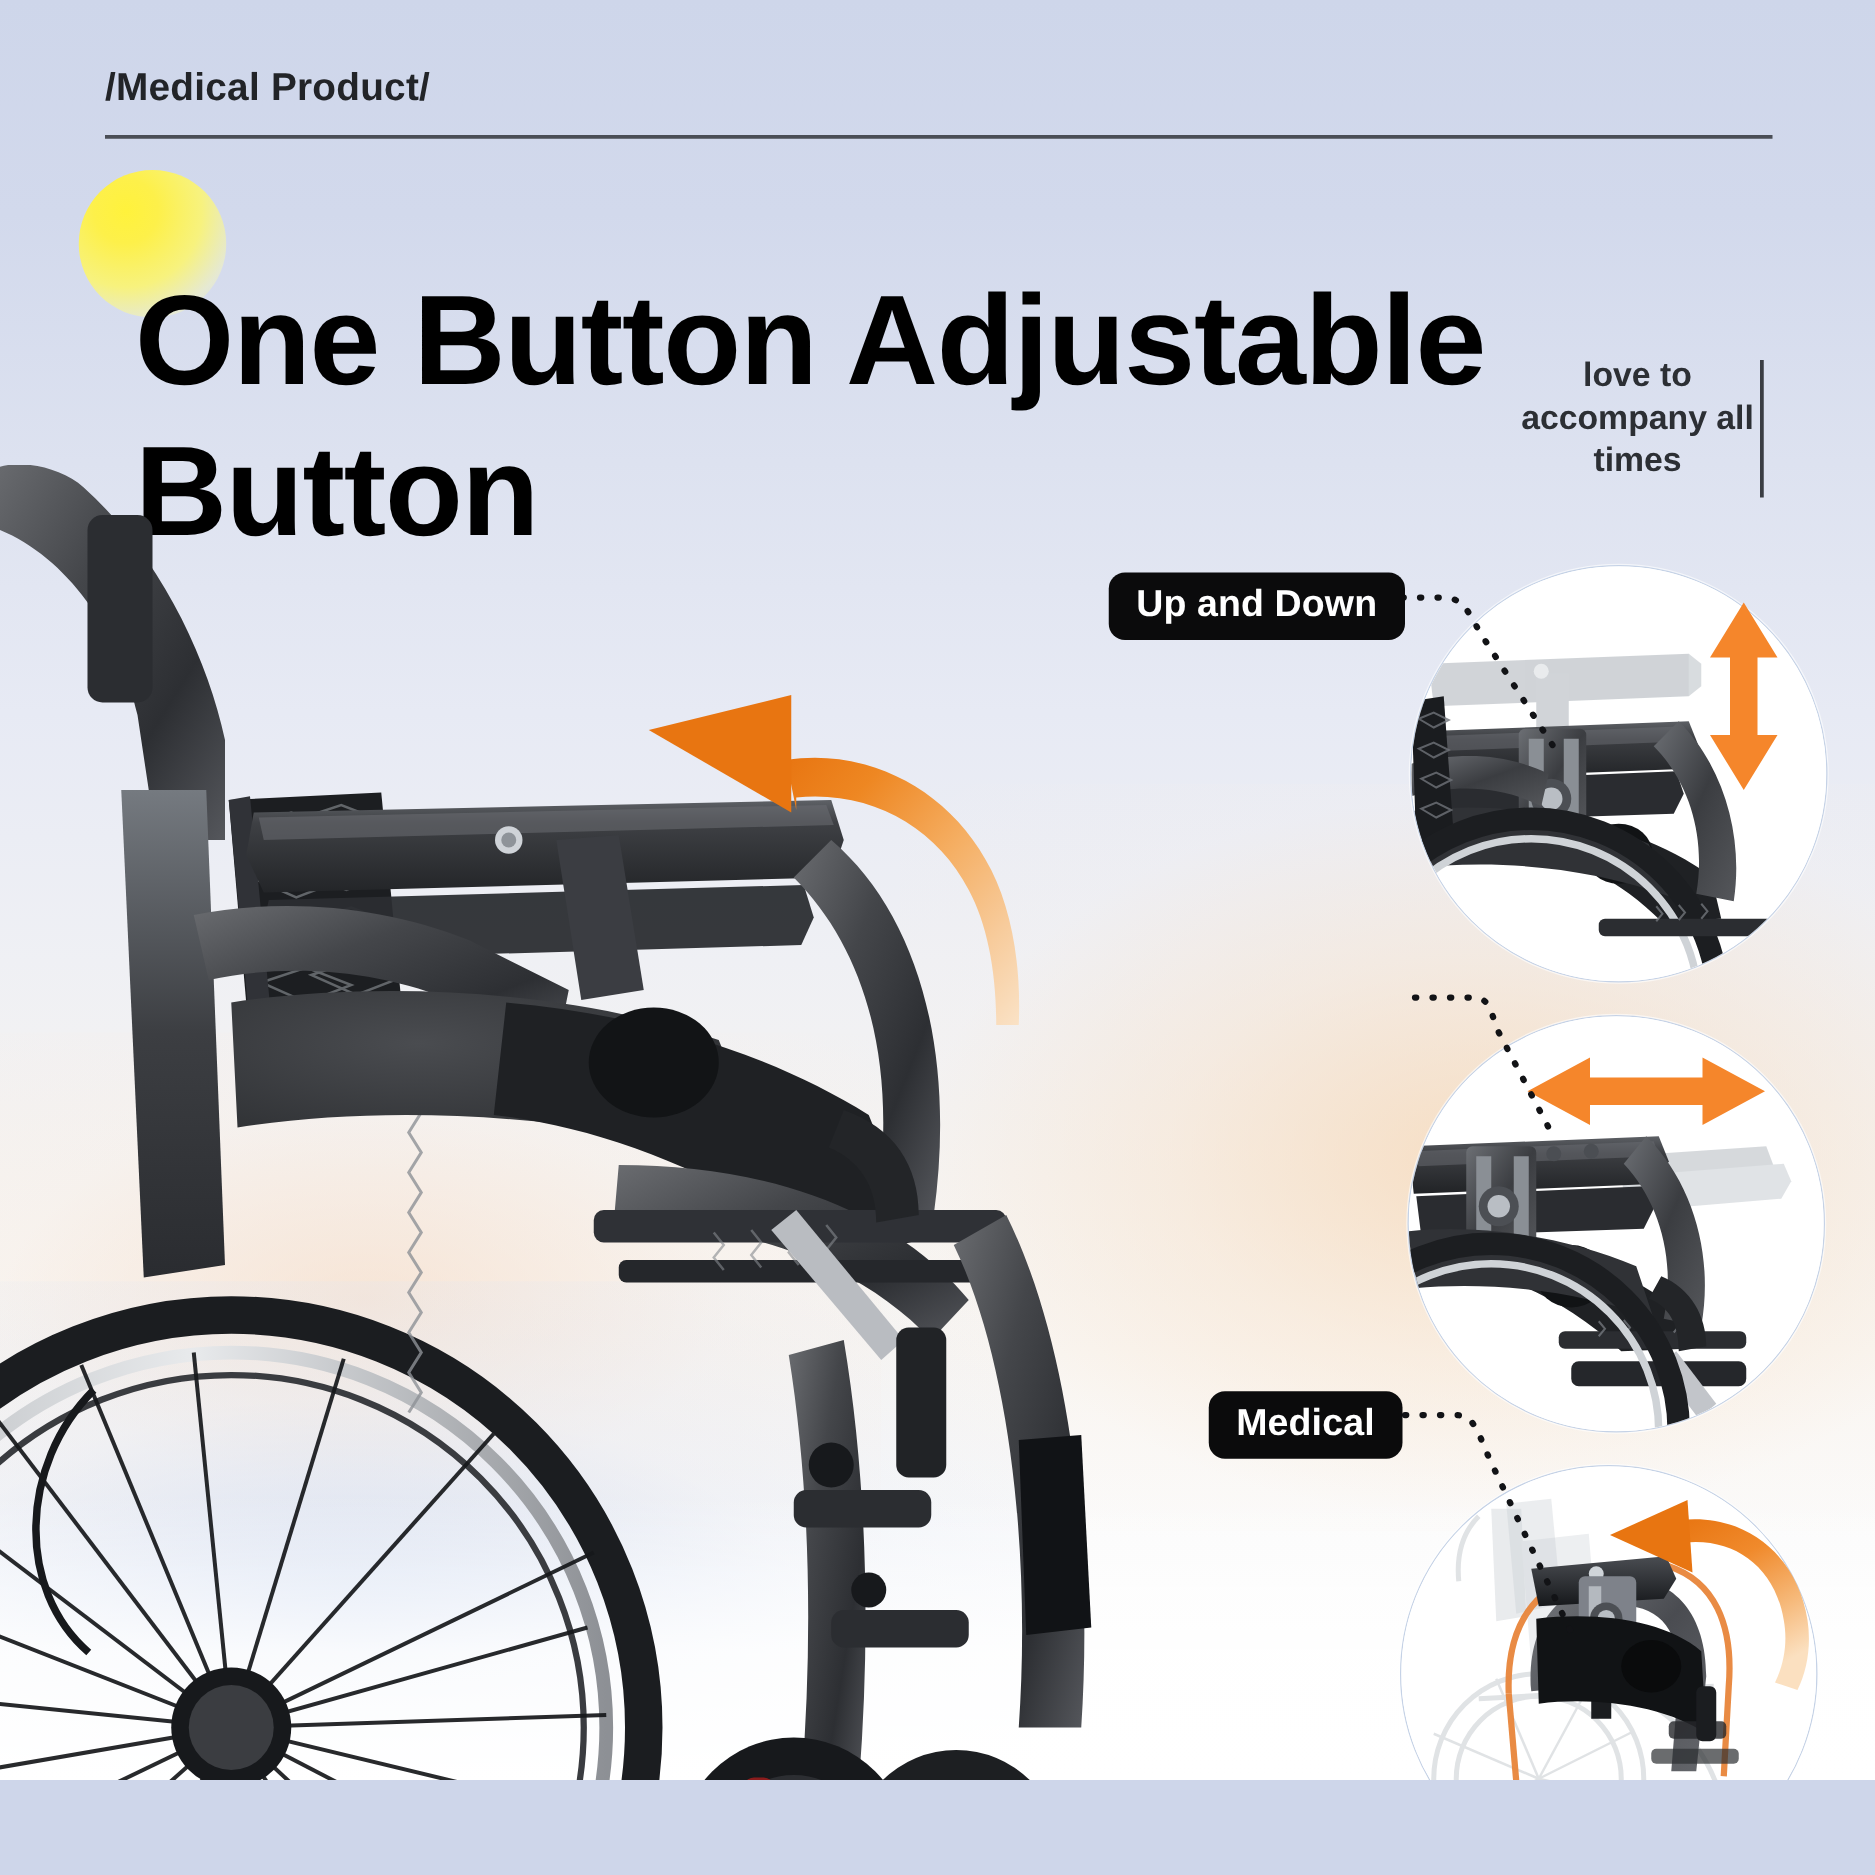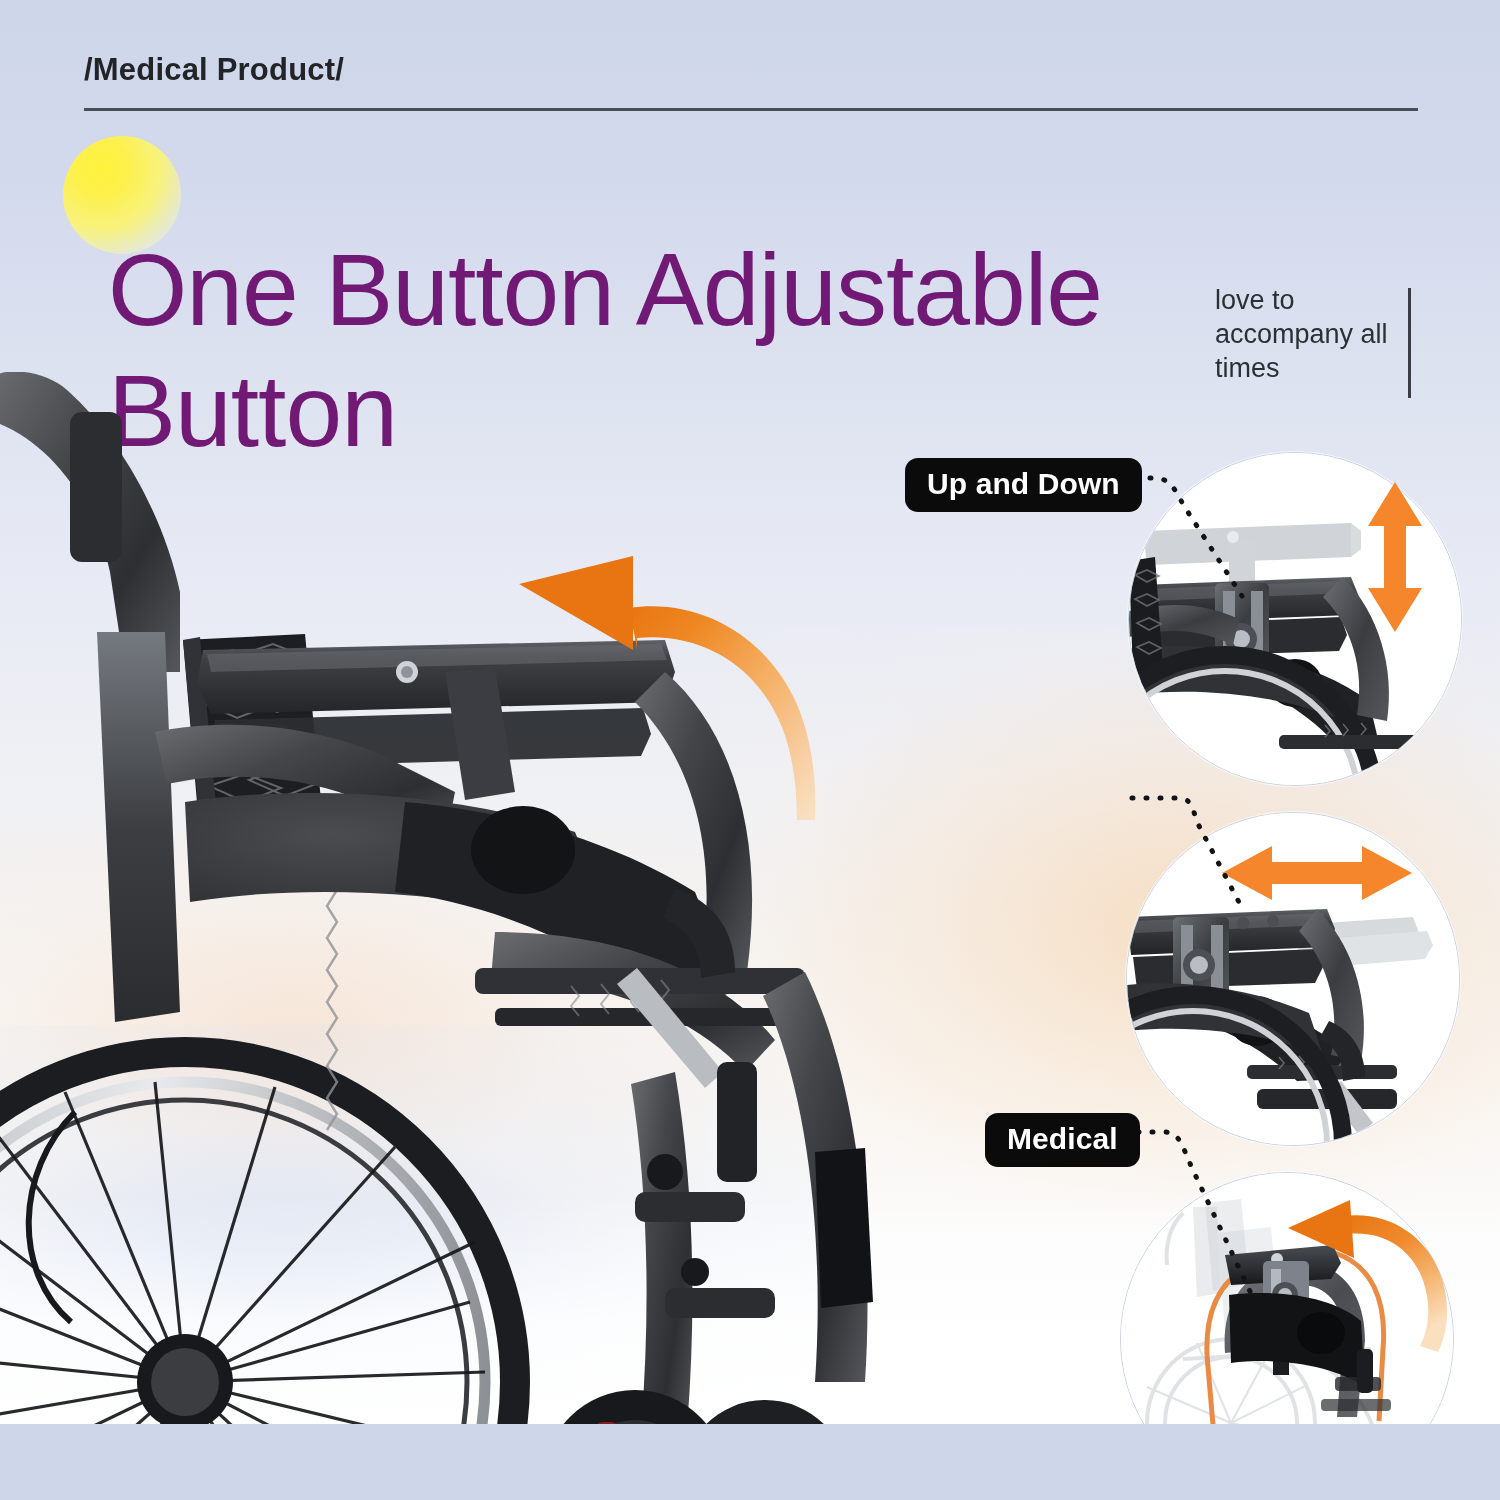--- a/index.html
+++ b/index.html
@@ -40,29 +40,29 @@
   }
   .rule{
     position:absolute;left:84px;top:108px;width:1334px;height:3px;
     background:#4a4e56;
   }
   .sun{
     position:absolute;left:63px;top:136px;width:118px;height:118px;border-radius:50%;
     background:radial-gradient(circle at 32% 28%, #fff23c 0%, #fdf04a 22%, #f7f27e 52%, rgba(243,244,190,.55) 76%, rgba(236,240,238,0) 100%);
   }
   .headline{
-    position:absolute;left:108px;top:162px;width:1180px;
-    font-size:102px;line-height:1.18;font-weight:400;color:#701a75;
+    position:absolute;left:108px;top:144px;width:1180px;
+    font-size:102px;line-height:1.18;font-weight:700;color:#000000;
     letter-spacing:-1px;
   }
   .headline .l2{display:block;}
 
   .tagline{
     position:absolute;right:95px;top:283px;width:190px;
-    text-align:left;font-size:27px;line-height:1.26;color:#2c2f34;font-weight:400;
+    text-align:center;font-size:27px;line-height:1.26;color:#2c2f34;font-weight:700;
   }
   .tagline-bar{
     position:absolute;right:89px;top:288px;width:3px;height:110px;background:#3a3d43;
   }
 
   
   .product{
     position:absolute;left:-25px;top:372px;width:1010px;height:1130px;
   }
   .product svg{display:block;width:100%;height:100%;}
@@ -71,21 +71,20 @@
   .bigarrow{position:absolute;left:505px;top:520px;width:360px;height:330px;}
   .bigarrow svg{display:block;width:100%;height:100%;}
 
   
   .chip{
     position:absolute;
     background:#0b0b0c;color:#fff;border-radius:13px;
     font-size:30px;font-weight:700;letter-spacing:.1px;
     padding:11px 22px 13px 22px;white-space:nowrap;
     line-height:1;
-    margin-left:18px;
   }
   .chip-up{left:887px;top:458px;}
   .chip-fb{left:887px;top:781px;}
   .chip-bf{left:967px;top:1113px;}
 
   
   .conn{position:absolute;pointer-events:none;}
   .conn svg{display:block;overflow:visible;}
 
   

